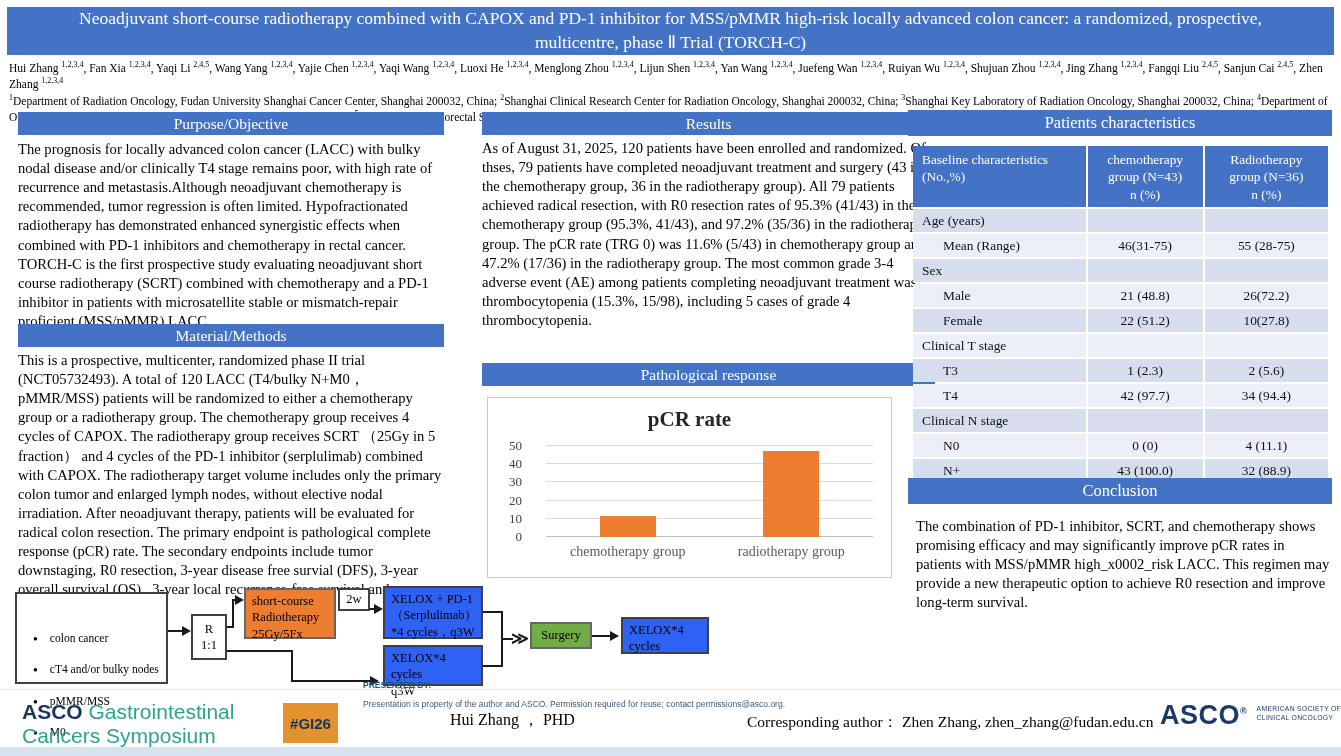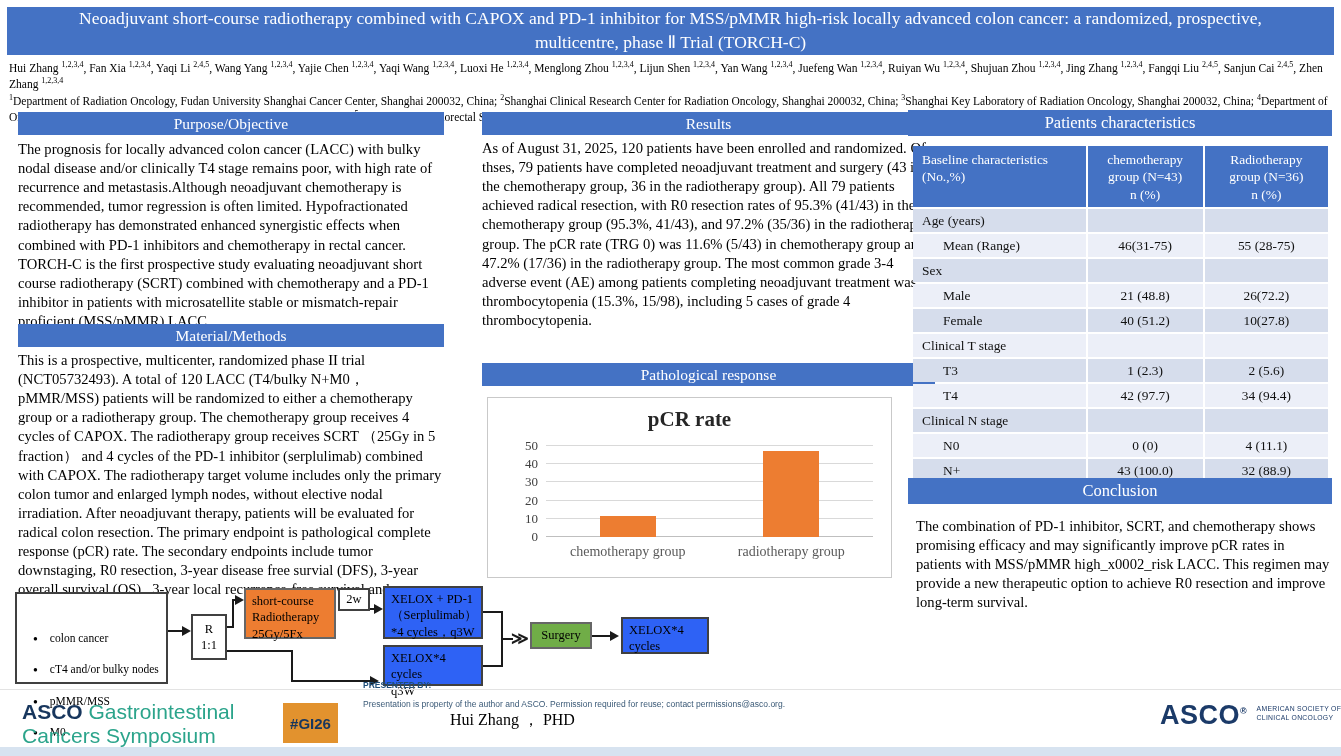--- a/index.html
+++ b/index.html
@@ -31,21 +31,21 @@
   table.ptable td.tv{text-align:center;}
   table.ptable tbody tr:nth-child(odd) td{background:#d6ddec;}
   table.ptable tbody tr:nth-child(even) td{background:#eceff8;}
   col.w1{width:42%;} col.w2{width:28%;} col.w3{width:30%;}
   
   .chart-box{position:absolute;left:487px;top:397px;width:405px;height:181px;background:#fff;border:1px solid #c9c9c9;box-sizing:border-box;}
   .chart-title{position:absolute;left:0;top:9px;width:100%;text-align:center;font-size:21px;font-weight:bold;color:#262626;}
   .plot{position:absolute;left:58px;right:18px;top:48px;bottom:40px;}
   .gridline{position:absolute;left:0;right:0;height:1px;background:#d9d9d9;}
   .gridline.axis{background:#bfbfbf;}
-  .ytick{position:absolute;right:100%;margin-right:8px;transform:translateY(50%);font-size:13px;color:#404040;}
+  .ytick{position:absolute;right:100%;margin-right:24px;transform:translateY(50%);font-size:13px;color:#404040;}
   .bar-slot{position:absolute;bottom:0;top:0;width:50%;}
   .bar-slot.s0{left:0;} .bar-slot.s1{left:50%;}
   .bar{position:absolute;bottom:0;left:50%;transform:translateX(-50%);width:56px;}
   .xlab{position:absolute;top:100%;margin-top:7px;width:100%;text-align:center;font-size:14px;color:#595959;}
   
   .flow-box{position:absolute;border:2px solid #404040;box-sizing:border-box;font-size:12.5px;line-height:1.3;
             padding:3px 6px;white-space:pre-line;color:#000;}
   .flow-box.center{display:flex;align-items:center;justify-content:center;text-align:center;padding:0;}
   .elig{background:#fff;font-size:11.5px;}
   .elig ul{margin:4px 0 0 0;padding-left:10px;list-style:none;}
@@ -174,21 +174,21 @@
           <td class="tv"></td>
           <td class="tv"></td>
         </tr>
       <tr class="indent">
           <td class="tl">Male</td>
           <td class="tv">21 (48.8)</td>
           <td class="tv">26(72.2)</td>
         </tr>
       <tr class="indent">
           <td class="tl">Female</td>
-          <td class="tv">40 (51.2)</td>
+          <td class="tv">22 (51.2)</td>
           <td class="tv">10(27.8)</td>
         </tr>
       <tr>
           <td class="tl">Clinical T stage</td>
           <td class="tv"></td>
           <td class="tv"></td>
         </tr>
       <tr class="indent">
           <td class="tl">T3</td>
           <td class="tv">1 (2.3)</td>
@@ -294,20 +294,21 @@
     <span>#GI26</span>
   </div>
 
   <div class="presented">
     <div class="lbl">PRESENTED BY:</div>
     <div class="disc">Presentation is property of the author and ASCO. Permission required for reuse; contact permissions@asco.org.</div>
   </div>
 
   <div class="presenter">Hui Zhang ，  PHD</div>
 
+  <div class="correspond">Corresponding author：  Zhen Zhang,  zhen_zhang@fudan.edu.cn</div>
 
   <div class="asco-logo">
     <div>
       <span class="big"><span>ASCO</span><sup>®</sup></span>
       <span class="soc pre">AMERICAN SOCIETY OF
 CLINICAL ONCOLOGY</span>
     </div>
 
   </div>
 

